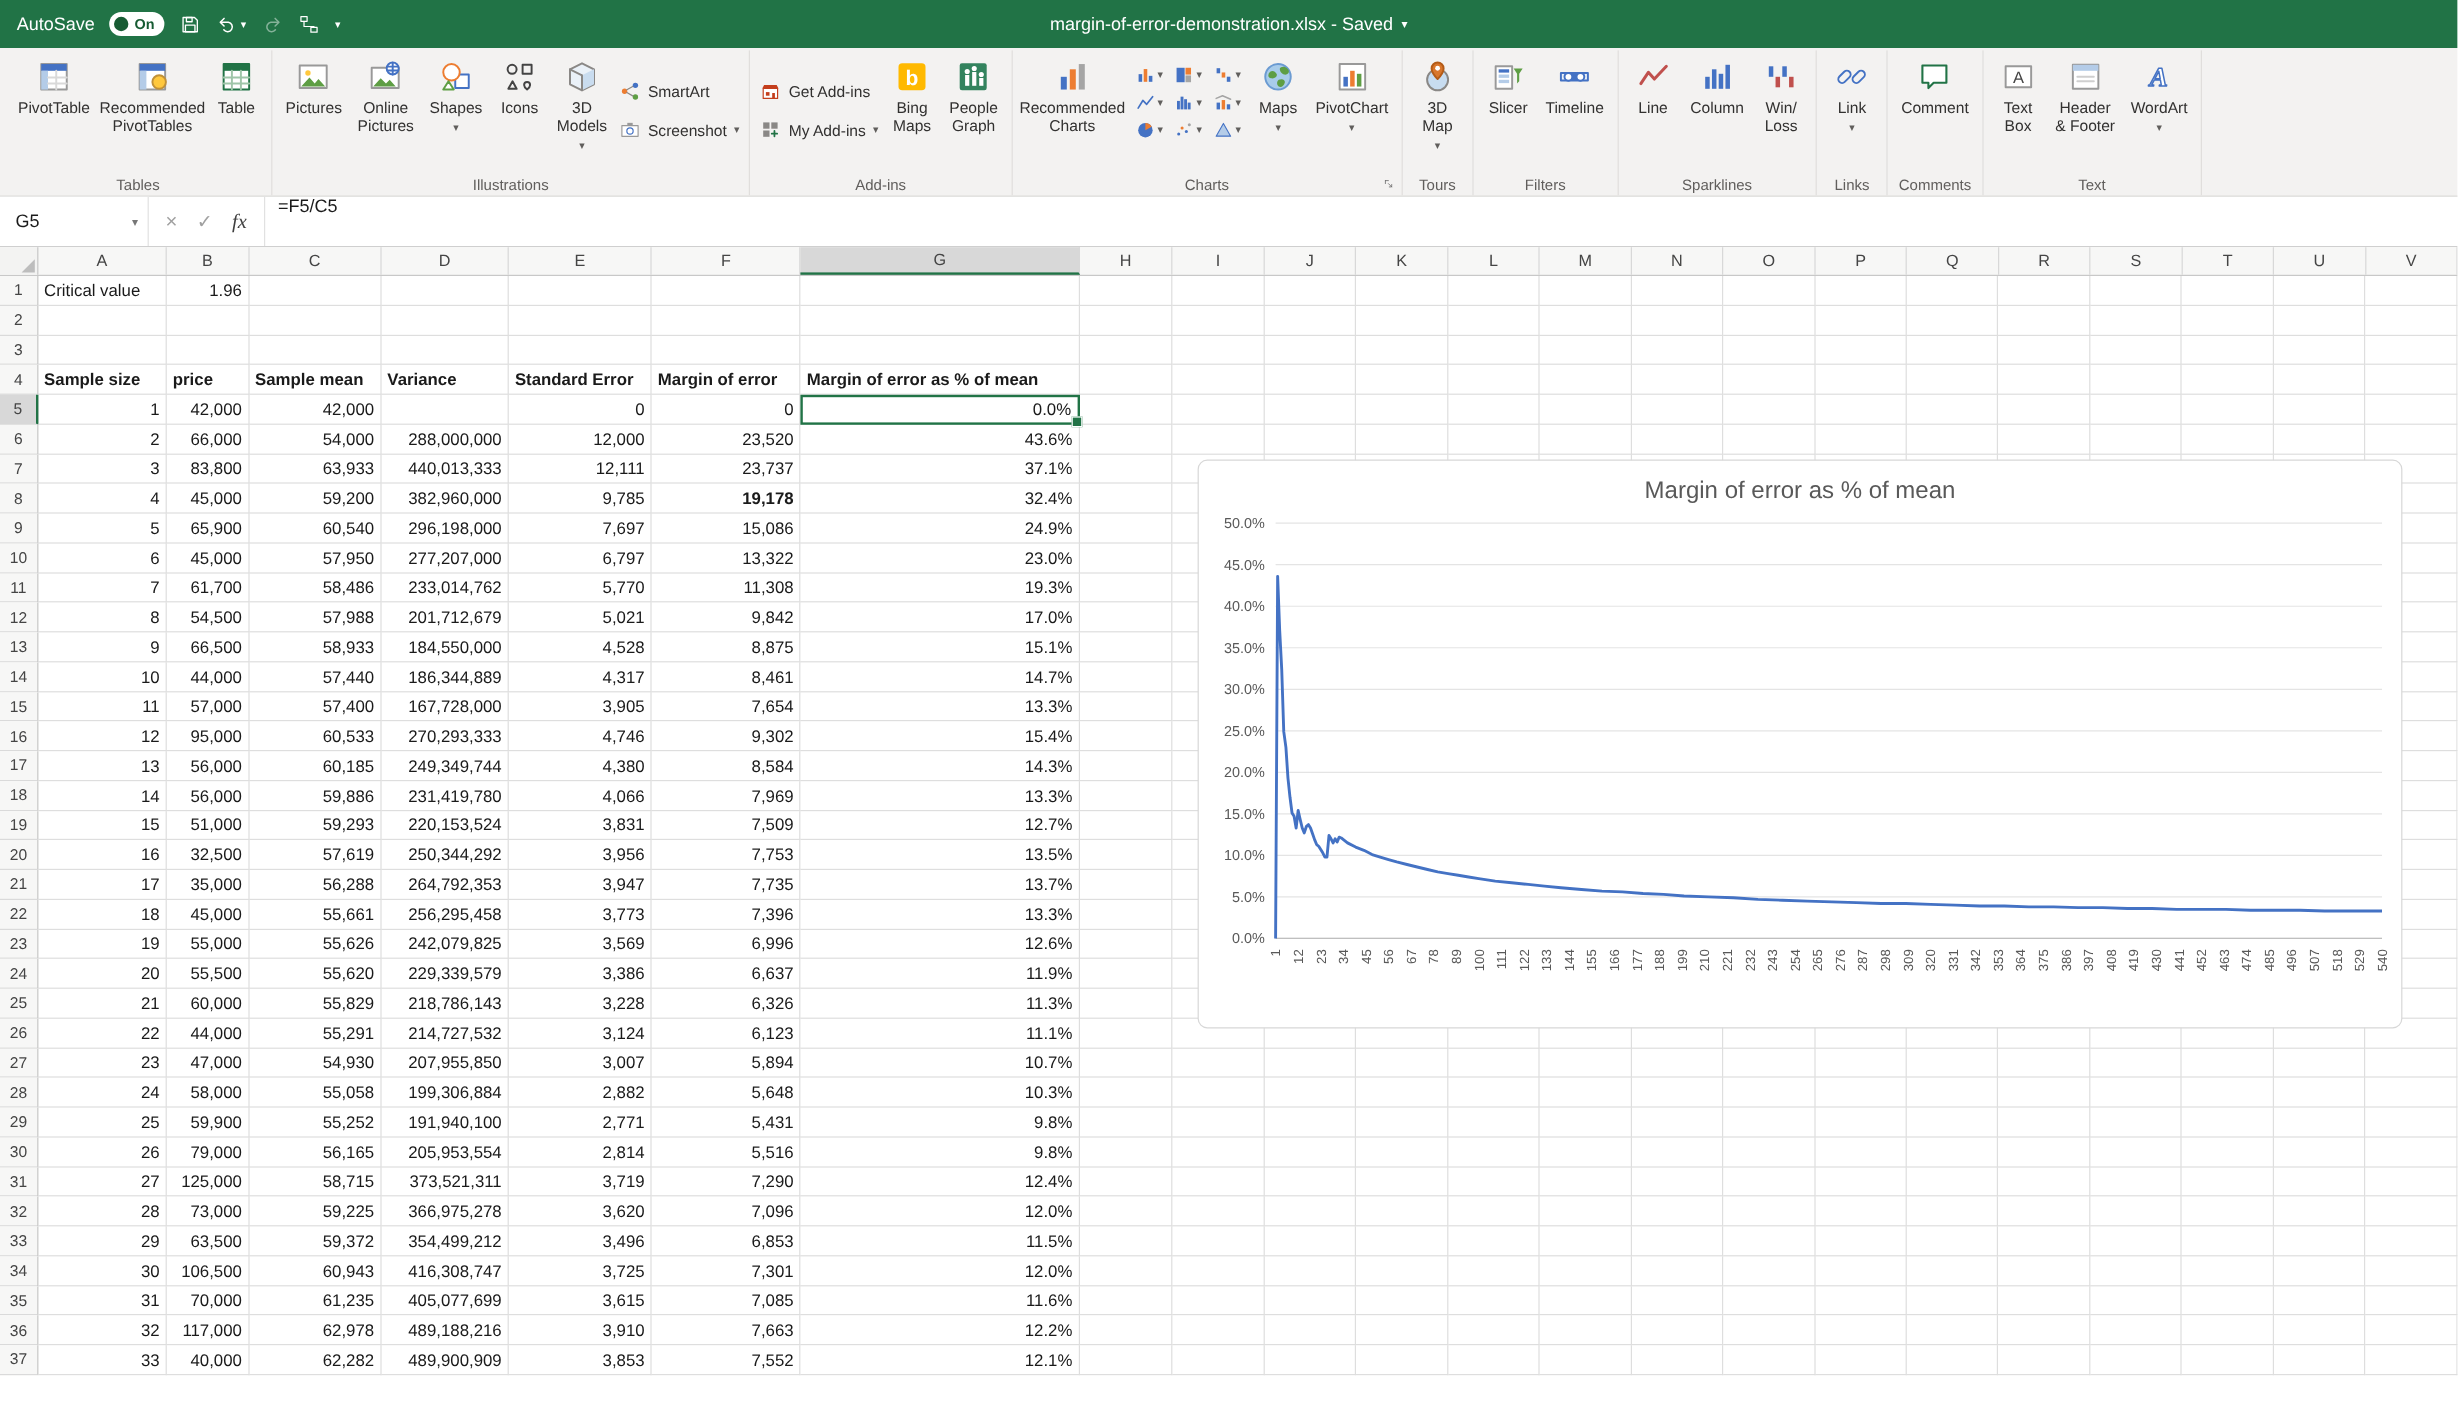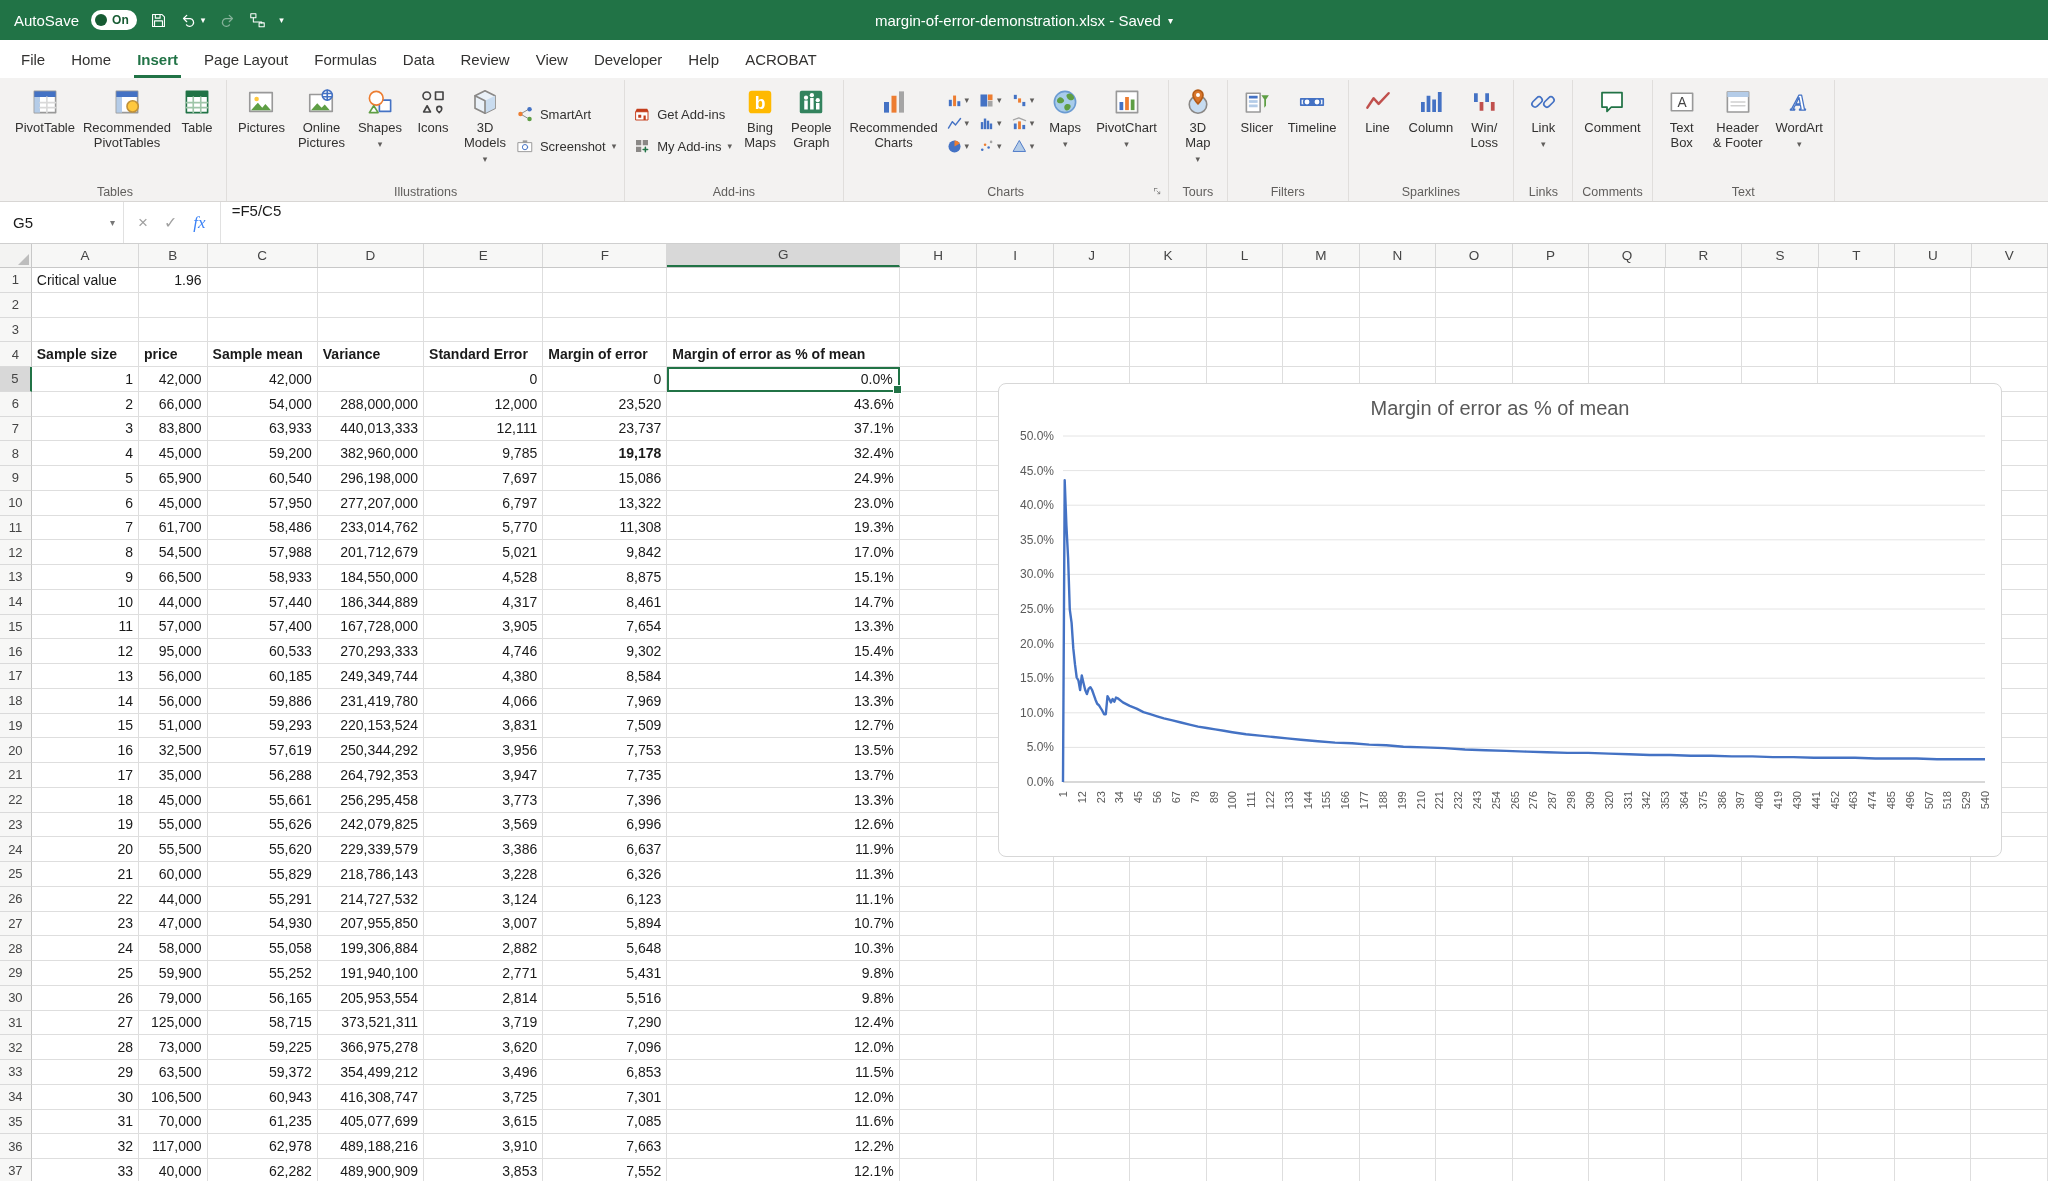--- a/index.html
+++ b/index.html
@@ -51,21 +51,21 @@
   
   .fbar{height:42px;background:#fff;display:flex;align-items:center;border-bottom:1px solid #CFCFCF;
         box-sizing:border-box}
   .namebox{width:124px;height:100%;background:#fff;border-right:1px solid #E1E1E1;display:flex;
            align-items:center;justify-content:space-between;padding:0 8px 0 13px;font-size:15px;
            color:#1b1b1b;box-sizing:border-box}
   .nb-chev{color:#777;font-size:10px}
   .fbar-btns{display:flex;align-items:center;gap:16px;padding:0 14px;border-right:1px solid #E1E1E1;height:100%}
   .fb-x{color:#A0A0A0;font-size:17px}
   .fb-check{color:#A0A0A0;font-size:16px}
-  .fb-fx{font-style:italic;font-family:"Liberation Serif",serif;font-size:17px;color:#3b82f6}
+  .fb-fx{font-style:italic;font-family:"Liberation Serif",serif;font-size:17px;color:#404040}
   .formula-field{flex:1;height:100%;display:flex;padding-left:11px;
                  font-size:15px;color:#1b1b1b}
   
   .colheaders{display:flex;height:24px;background:#F7F7F6;border-bottom:1px solid #C8C8C8;box-sizing:border-box}
   .corner{width:32px;border-right:1px solid #C8C8C8;position:relative;background:#F3F3F2;box-sizing:border-box}
   .corner .tri{position:absolute;right:2px;bottom:2px;width:0;height:0;
                border-left:11px solid transparent;border-bottom:11px solid #BDBDBD}
   .col-hdr{border-right:1px solid #D8D8D8;display:flex;align-items:center;justify-content:center;
            font-size:13.5px;color:#454545;box-sizing:border-box}
   .col-hdr.sel{background:#D8D8D8;border-bottom:2px solid #217346}
@@ -132,33 +132,20 @@
       <span class="qat-btn">
           <span class="mini-chev">▾</span>
         </span>
     </div>
     <div class="doc-title">
       <span>margin-of-error-demonstration.xlsx - Saved</span>
       <span class="tchev">▾</span>
     </div>
   </div>
 
-  <div class="menubar" id="menubar">
-      <div class="mtab">File</div>
-      <div class="mtab">Home</div>
-      <div class="mtab active">Insert</div>
-      <div class="mtab">Page Layout</div>
-      <div class="mtab">Formulas</div>
-      <div class="mtab">Data</div>
-      <div class="mtab">Review</div>
-      <div class="mtab">View</div>
-      <div class="mtab">Developer</div>
-      <div class="mtab">Help</div>
-      <div class="mtab">ACROBAT</div>
-    </div>
 
   <div class="ribbon" id="ribbon">
       <div class="rgroup">
         <div class="rgroup-content">
           <div class="rbtn-lg">
             <span class="icon"><svg width="30" height="30" viewBox="0 0 24 24" fill="none" stroke-linecap="round" stroke-linejoin="round" stroke-width="1.3">
                 <rect x="3.5" y="3.5" width="17" height="17" fill="#fff" stroke="#999"></rect>
                 <rect x="3.5" y="3.5" width="17" height="4.5" fill="#4472C4"></rect>
                 <rect x="3.5" y="8" width="4.5" height="12.5" fill="#B4CCE8"></rect>
                 <path d="M8 12.5h12.5M8 16.5h12.5M13.5 8v12.5" stroke="#D9D9D9"></path>

